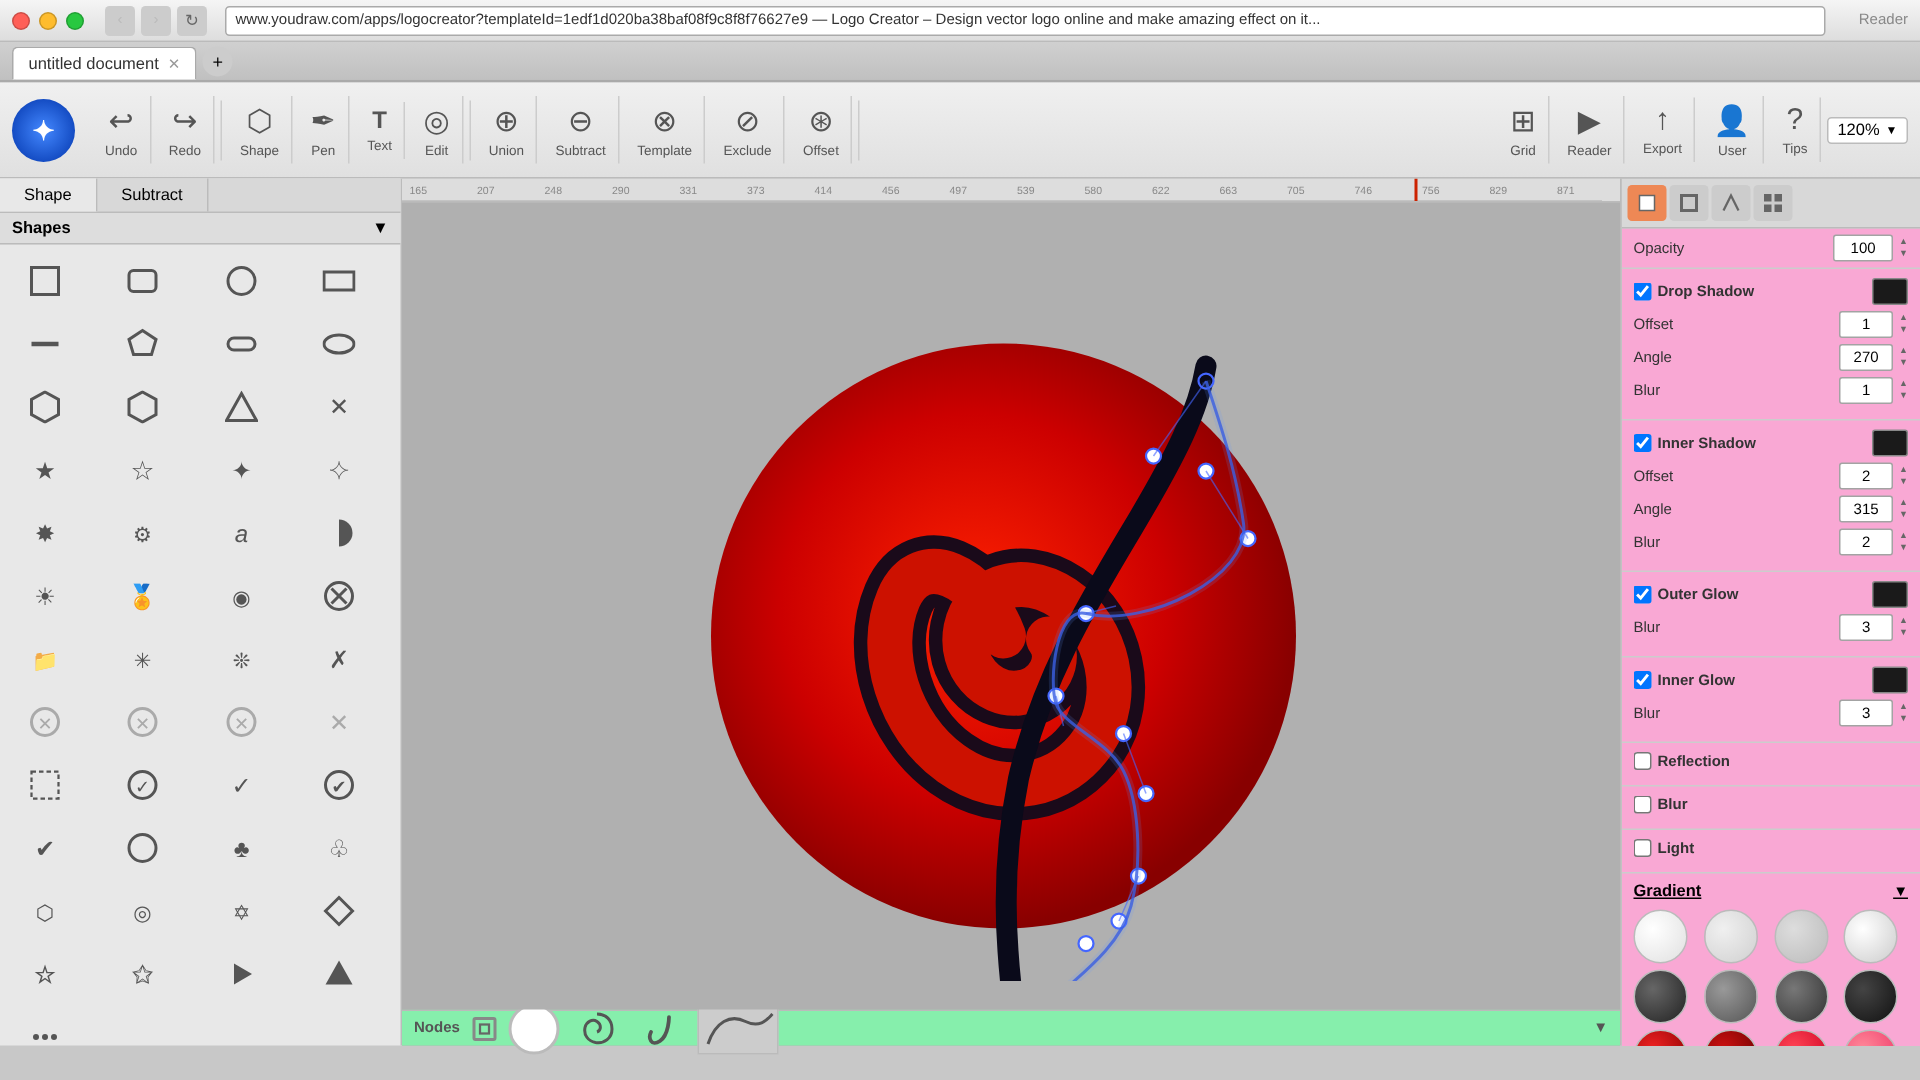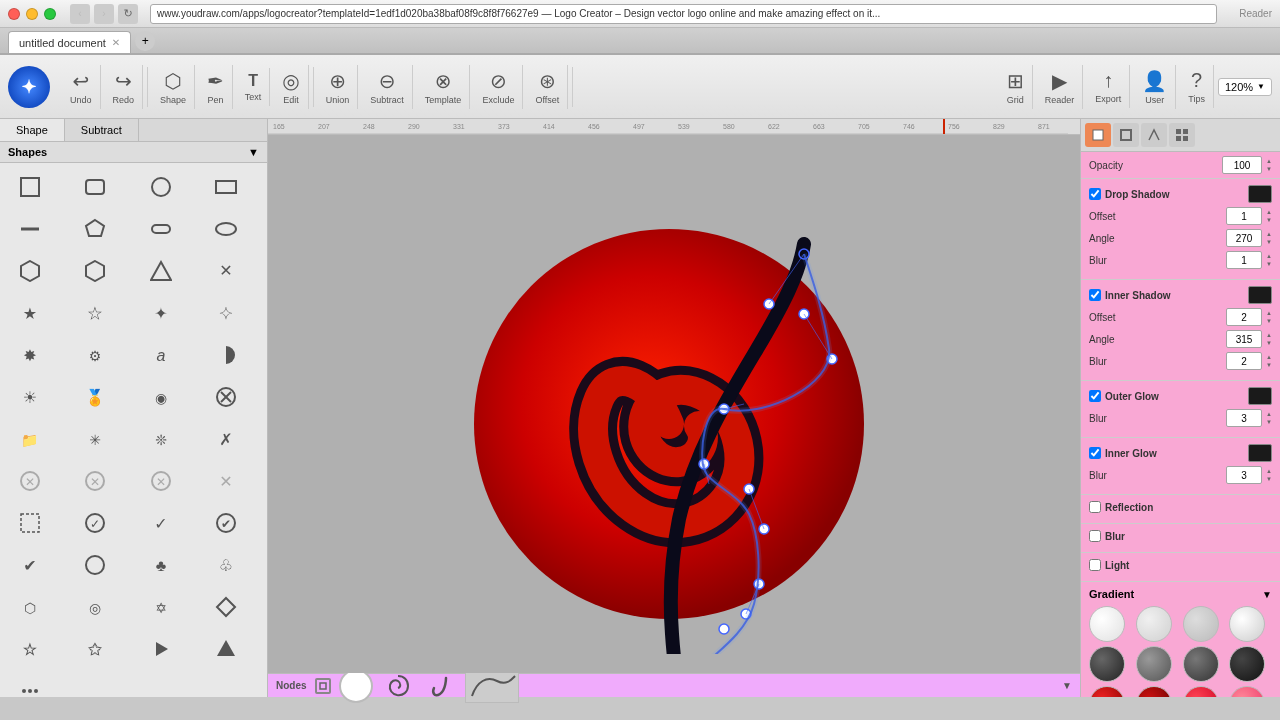--- a/index.html
+++ b/index.html
@@ -60,27 +60,27 @@
     .effect-color { width: 24px; height: 18px; background: #1a1a1a; border: 1px solid #888; border-radius: 2px; }
     .effect-checkbox { width: 12px; height: 12px; }
     .effect-title { font-size: 10px; font-weight: 600; color: #333; flex: 1; }
     .spin-btn { display: flex; flex-direction: column; }
     .spin-up, .spin-dn { font-size: 6px; line-height: 8px; color: #666; cursor: pointer; }
 
     .opacity-row { display: flex; align-items: center; padding: 4px 8px; border-bottom: 1px solid #ccc; gap: 4px; }
     .opacity-label { font-size: 10px; color: #333; flex: 1; }
 
     .gradient-section { padding: 6px 8px; }
-    .gradient-header { display: flex; justify-content: space-between; align-items: center; margin-bottom: 6px; }
+    .gradient-header { display: flex; justify-content: space-between; align-items: center; margin-bottom: 6px; text-decoration: underline; }
     .gradient-title { font-size: 11px; font-weight: 600; }
     .gradient-grid { display: grid; grid-template-columns: repeat(4, 1fr); gap: 4px; }
     .gradient-swatch { width: 36px; height: 36px; border-radius: 50%; border: 1px solid #bbb; cursor: pointer; }
 
     
-    .bottom-bar { height: 24px; background: #f0abfc; border-top: 1px solid #bbb; display: flex; align-items: center; padding: 0 8px; font-size: 10px; color: #555; }
+    .bottom-bar { height: 24px; background: #86efac; border-top: 1px solid #bbb; display: flex; align-items: center; padding: 0 8px; font-size: 10px; color: #555; }
     .nodes-label { font-weight: 600; }
   </style>
 </head>
 <body>
 
 <div class="browser-chrome">
   <div class="browser-titlebar">
     <div class="browser-btn btn-close"></div>
     <div class="browser-btn btn-min"></div>
     <div class="browser-btn btn-max"></div>

